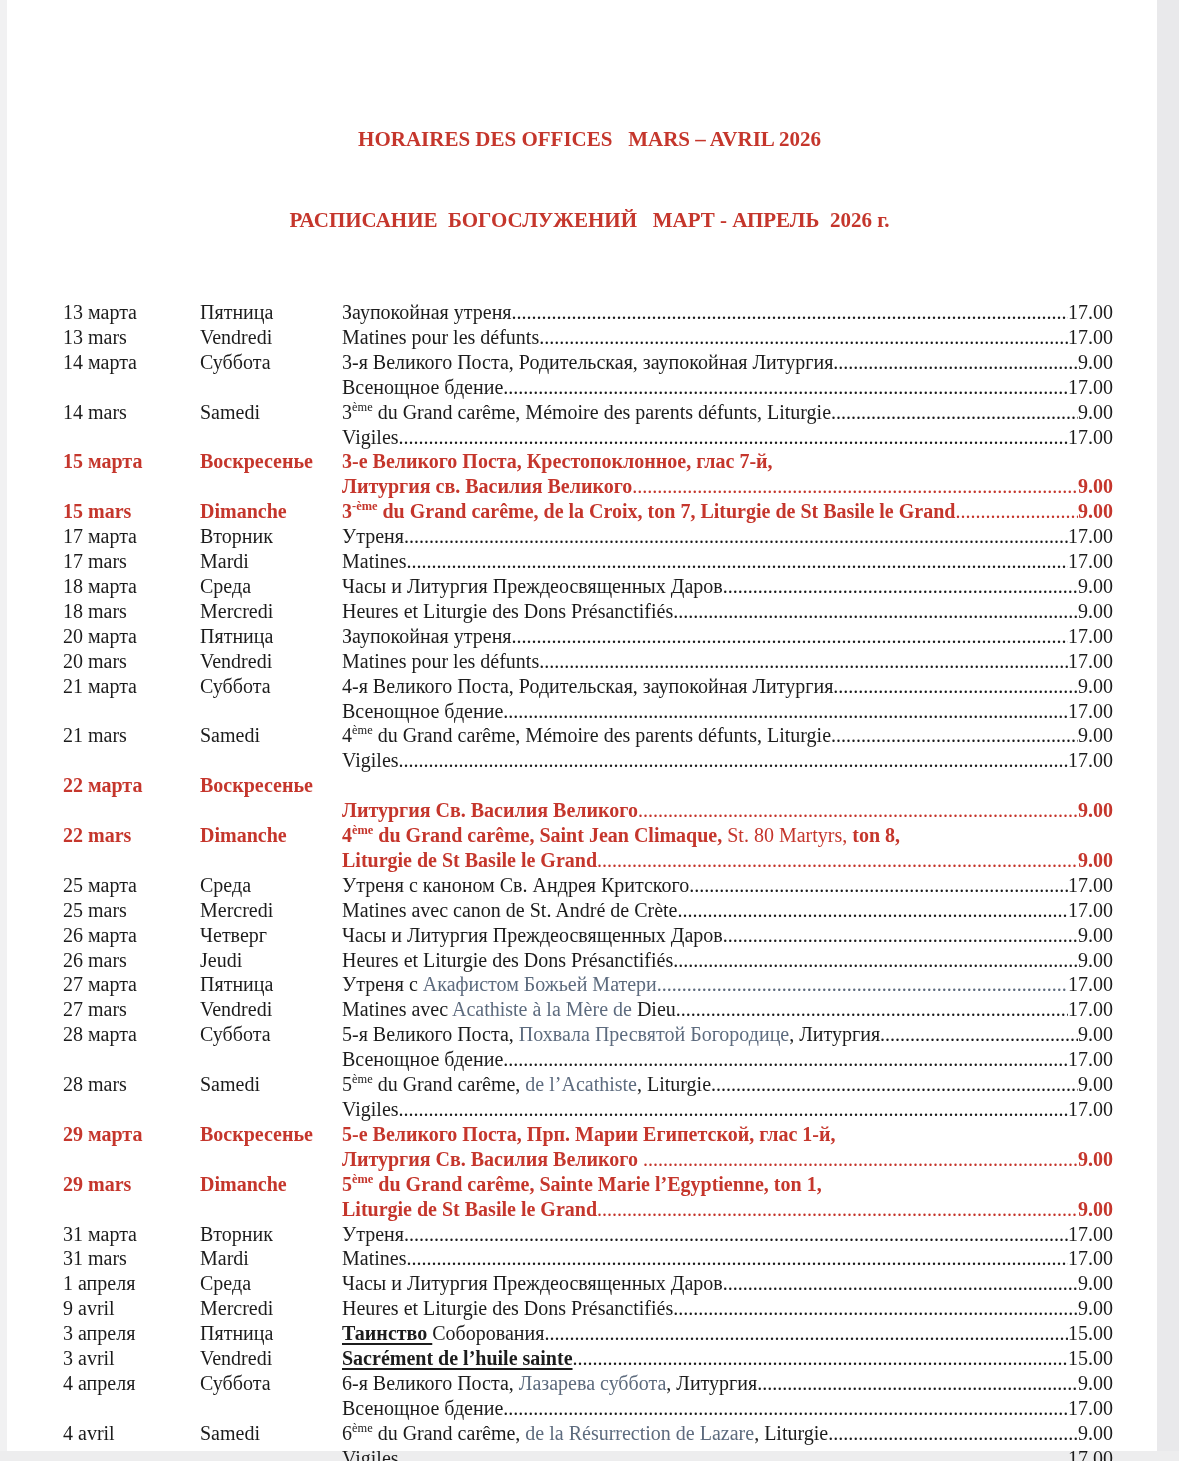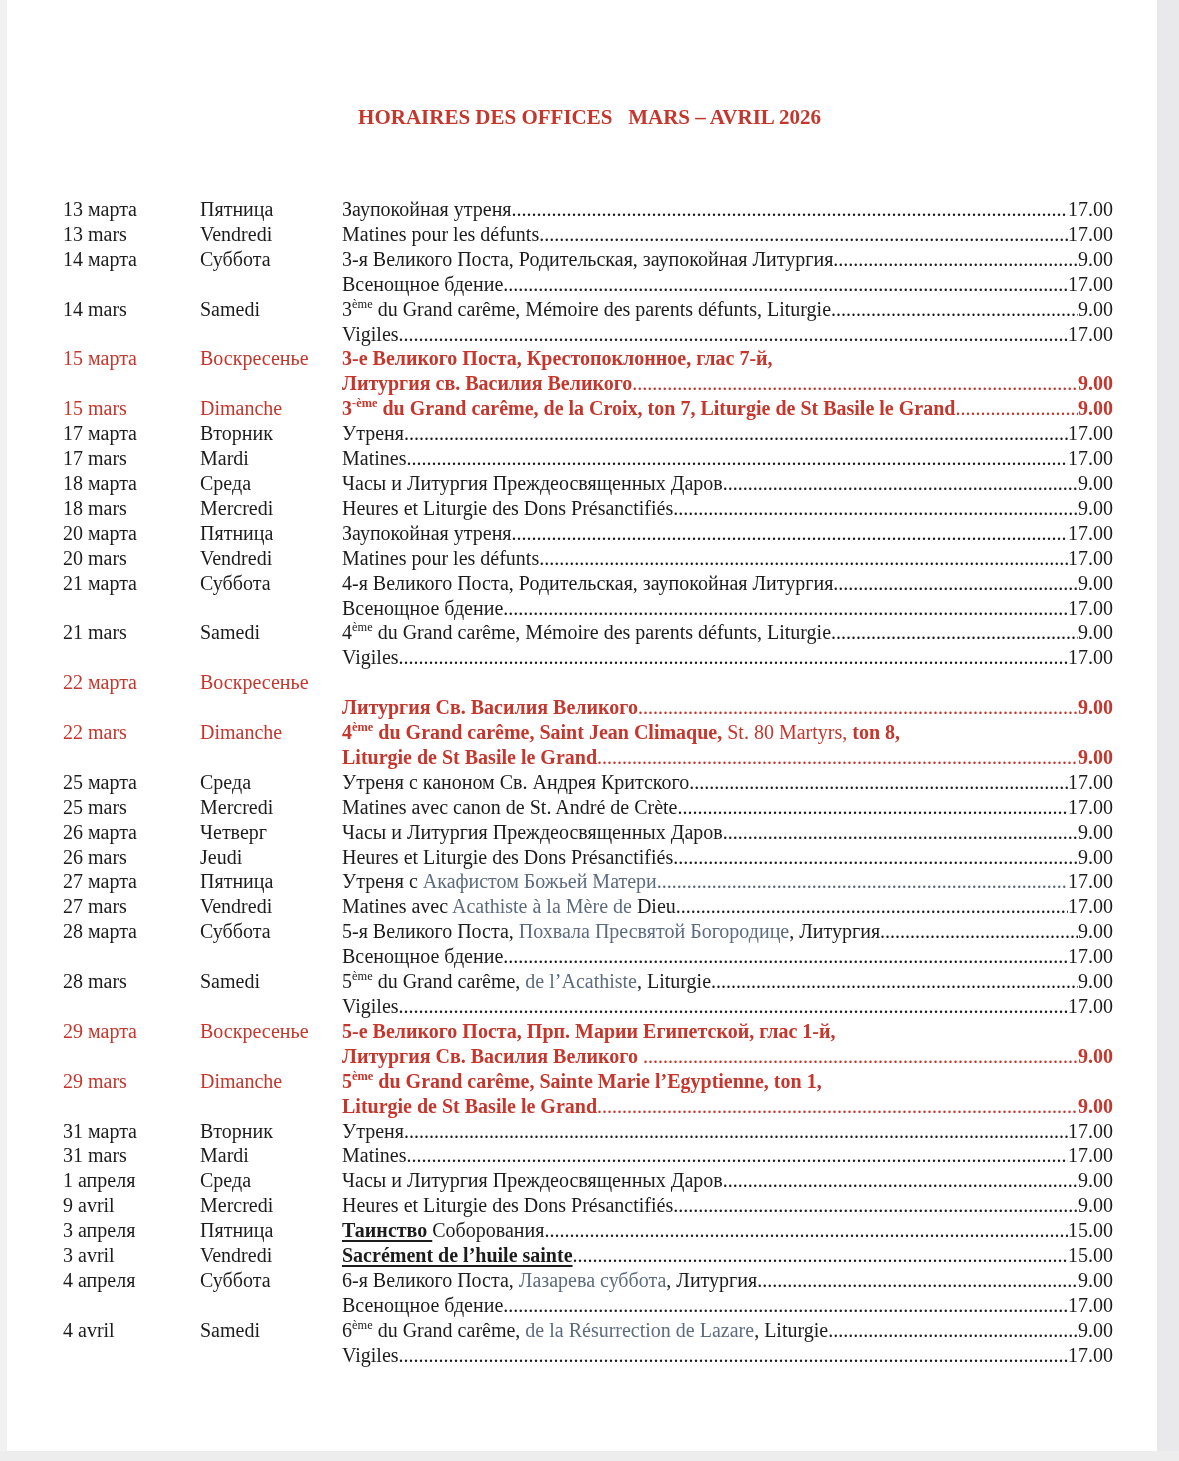--- a/index.html
+++ b/index.html
@@ -13,30 +13,30 @@
     width:1179px;height:1461px;
     background:#ffffff;
     font-family:"Liberation Serif","DejaVu Serif",serif;
     font-size:20px;color:var(--ink);
     overflow:hidden;
   }
   .edge-left{position:absolute;left:0;top:0;width:7px;height:100%;background:#f1f1f2;}
   .edge-right{position:absolute;right:0;top:0;width:22px;height:100%;background:#e9e9eb;}
   .edge-bottom{position:absolute;left:0;bottom:0;width:100%;height:10px;background:#ededee;}
   .title{
-    padding-top:50px;text-align:center;
+    padding-top:72px;text-align:center;
     color:var(--red);font-weight:bold;
     font-size:21px;line-height:27px;white-space:pre;
   }
   .schedule{margin:12px 66px 0 63px;position:relative;}
   .row{display:flex;line-height:24.9px;color:var(--ink);}
   .row.red{color:var(--red);}
   .c-date{width:137px;flex:none;}
   .c-day{width:142px;flex:none;}
-  .row.red .c-date,.row.red .c-day{font-weight:normal;}
+  .row.red .c-date,.row.red .c-day{font-weight:bold;}
   .c-desc{flex:1;display:flex;min-width:0;}
   .svc{white-space:pre;}
   .svc span{white-space:pre;}
   .leader{flex:1;overflow:hidden;white-space:nowrap;}
   .leader::after{content:"................................................................................................................................................................................................................................................................";}
   .c-time{flex:none;text-align:center;}
   .row.red .c-time{font-weight:bold;}
   .b{font-weight:bold;text-align:center;}
   .u{text-decoration:underline;text-decoration-thickness:1.5px;text-underline-offset:3px;}
   .sup{vertical-align:super;font-size:0.62em;line-height:0;}
@@ -45,20 +45,21 @@
 </head>
 <body>
 
 <div class="page">
   <div class="edge-left"></div>
   <div class="edge-right"></div>
   <div class="edge-bottom"></div>
 
   <header class="title">
     <div>HORAIRES DES OFFICES   MARS – AVRIL 2026</div>
+    <div>РАСПИСАНИЕ  БОГОСЛУЖЕНИЙ   МАРТ - АПРЕЛЬ  2026 г.</div>
   </header>
 
   <main class="schedule" id="schedule">
       <div class="row black">
     <div class="c-date">13 марта</div>
     <div class="c-day">Пятница</div>
     <div class="c-desc">
       <span class="svc"><span>Заупокойная утреня</span></span>
       <span class="leader"></span>
       <span class="c-time">17.00</span>

